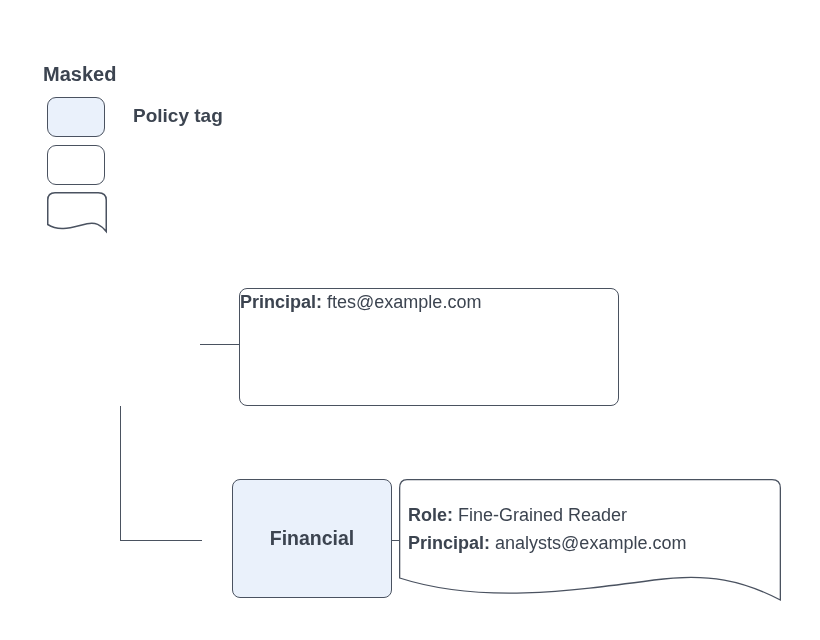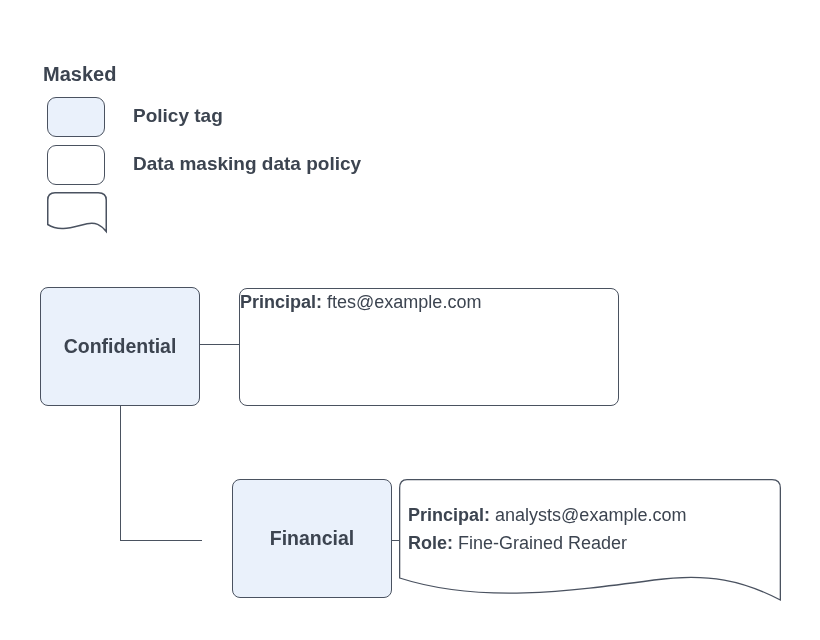--- a/index.html
+++ b/index.html
@@ -109,56 +109,52 @@
 <body>
 
 <div class="canvas">
 
   <div class="legend-title">Masked</div>
 
   <div class="swatch blue" style="top:97px;"></div>
   <div class="legend-label" style="top:105px;">Policy tag</div>
 
   <div class="swatch" style="top:145px;"></div>
-  <div class="legend-label" style="top:153px;">Data masking data policy</div>
 
   <svg class="doc-swatch-svg" viewBox="0 0 60 44">
     <path class="doc-shape" stroke-width="1.5" d="M 8 0.75 H 51.25 Q 59.25 0.75 59.25 8 V 39.5
          C 53.5 32.5 48.5 30 40 31.75
          C 27 34.5 13 40.5 0.75 32.5
          V 8 Q 0.75 0.75 8 0.75 Z"></path>
   </svg>
 
   <div class="connector conn-conf-policy"></div>
   <div class="connector conn-conf-fin-v"></div>
   <div class="connector conn-conf-fin-h"></div>
   <div class="connector conn-fin-doc"></div>
 
-  <div class="policy-tag-node" style="left:40px; top:287px;">
-    <span>Confidential</span>
-  </div>
 
   <div class="masking-policy-node">
     <div class="field-line">
       <span class="field-label">Principal:</span><span>ftes@example.com</span>
     </div>
   </div>
 
   <div class="policy-tag-node" style="left:201px; top:479px;margin-left:31px;">
     <span>Financial</span>
   </div>
 
   <svg class="doc-node-svg" viewBox="0 0 382 124">
     <path class="doc-shape" stroke-width="1.3" d="M 8 0.65 H 373 Q 381.35 0.65 381.35 9 V 121
          C 345 102 310 93.5 255 101
          C 170 112.5 80 124.5 0.65 99
          V 9 Q 0.65 0.65 8 0.65 Z"></path>
   </svg>
   <div class="doc-node-text">
     <div class="field-line">
-      <span class="field-label">Principal:</span><span>analysts@example.com</span>
+      <span class="field-label">Role:</span><span>Fine-Grained Reader</span>
     </div>
     <div class="field-line">
-      <span class="field-label">Role:</span><span>Fine-Grained Reader</span>
+      <span class="field-label">Principal:</span><span>analysts@example.com</span>
     </div>
   </div>
 
 </div>
 
 </body></html>

